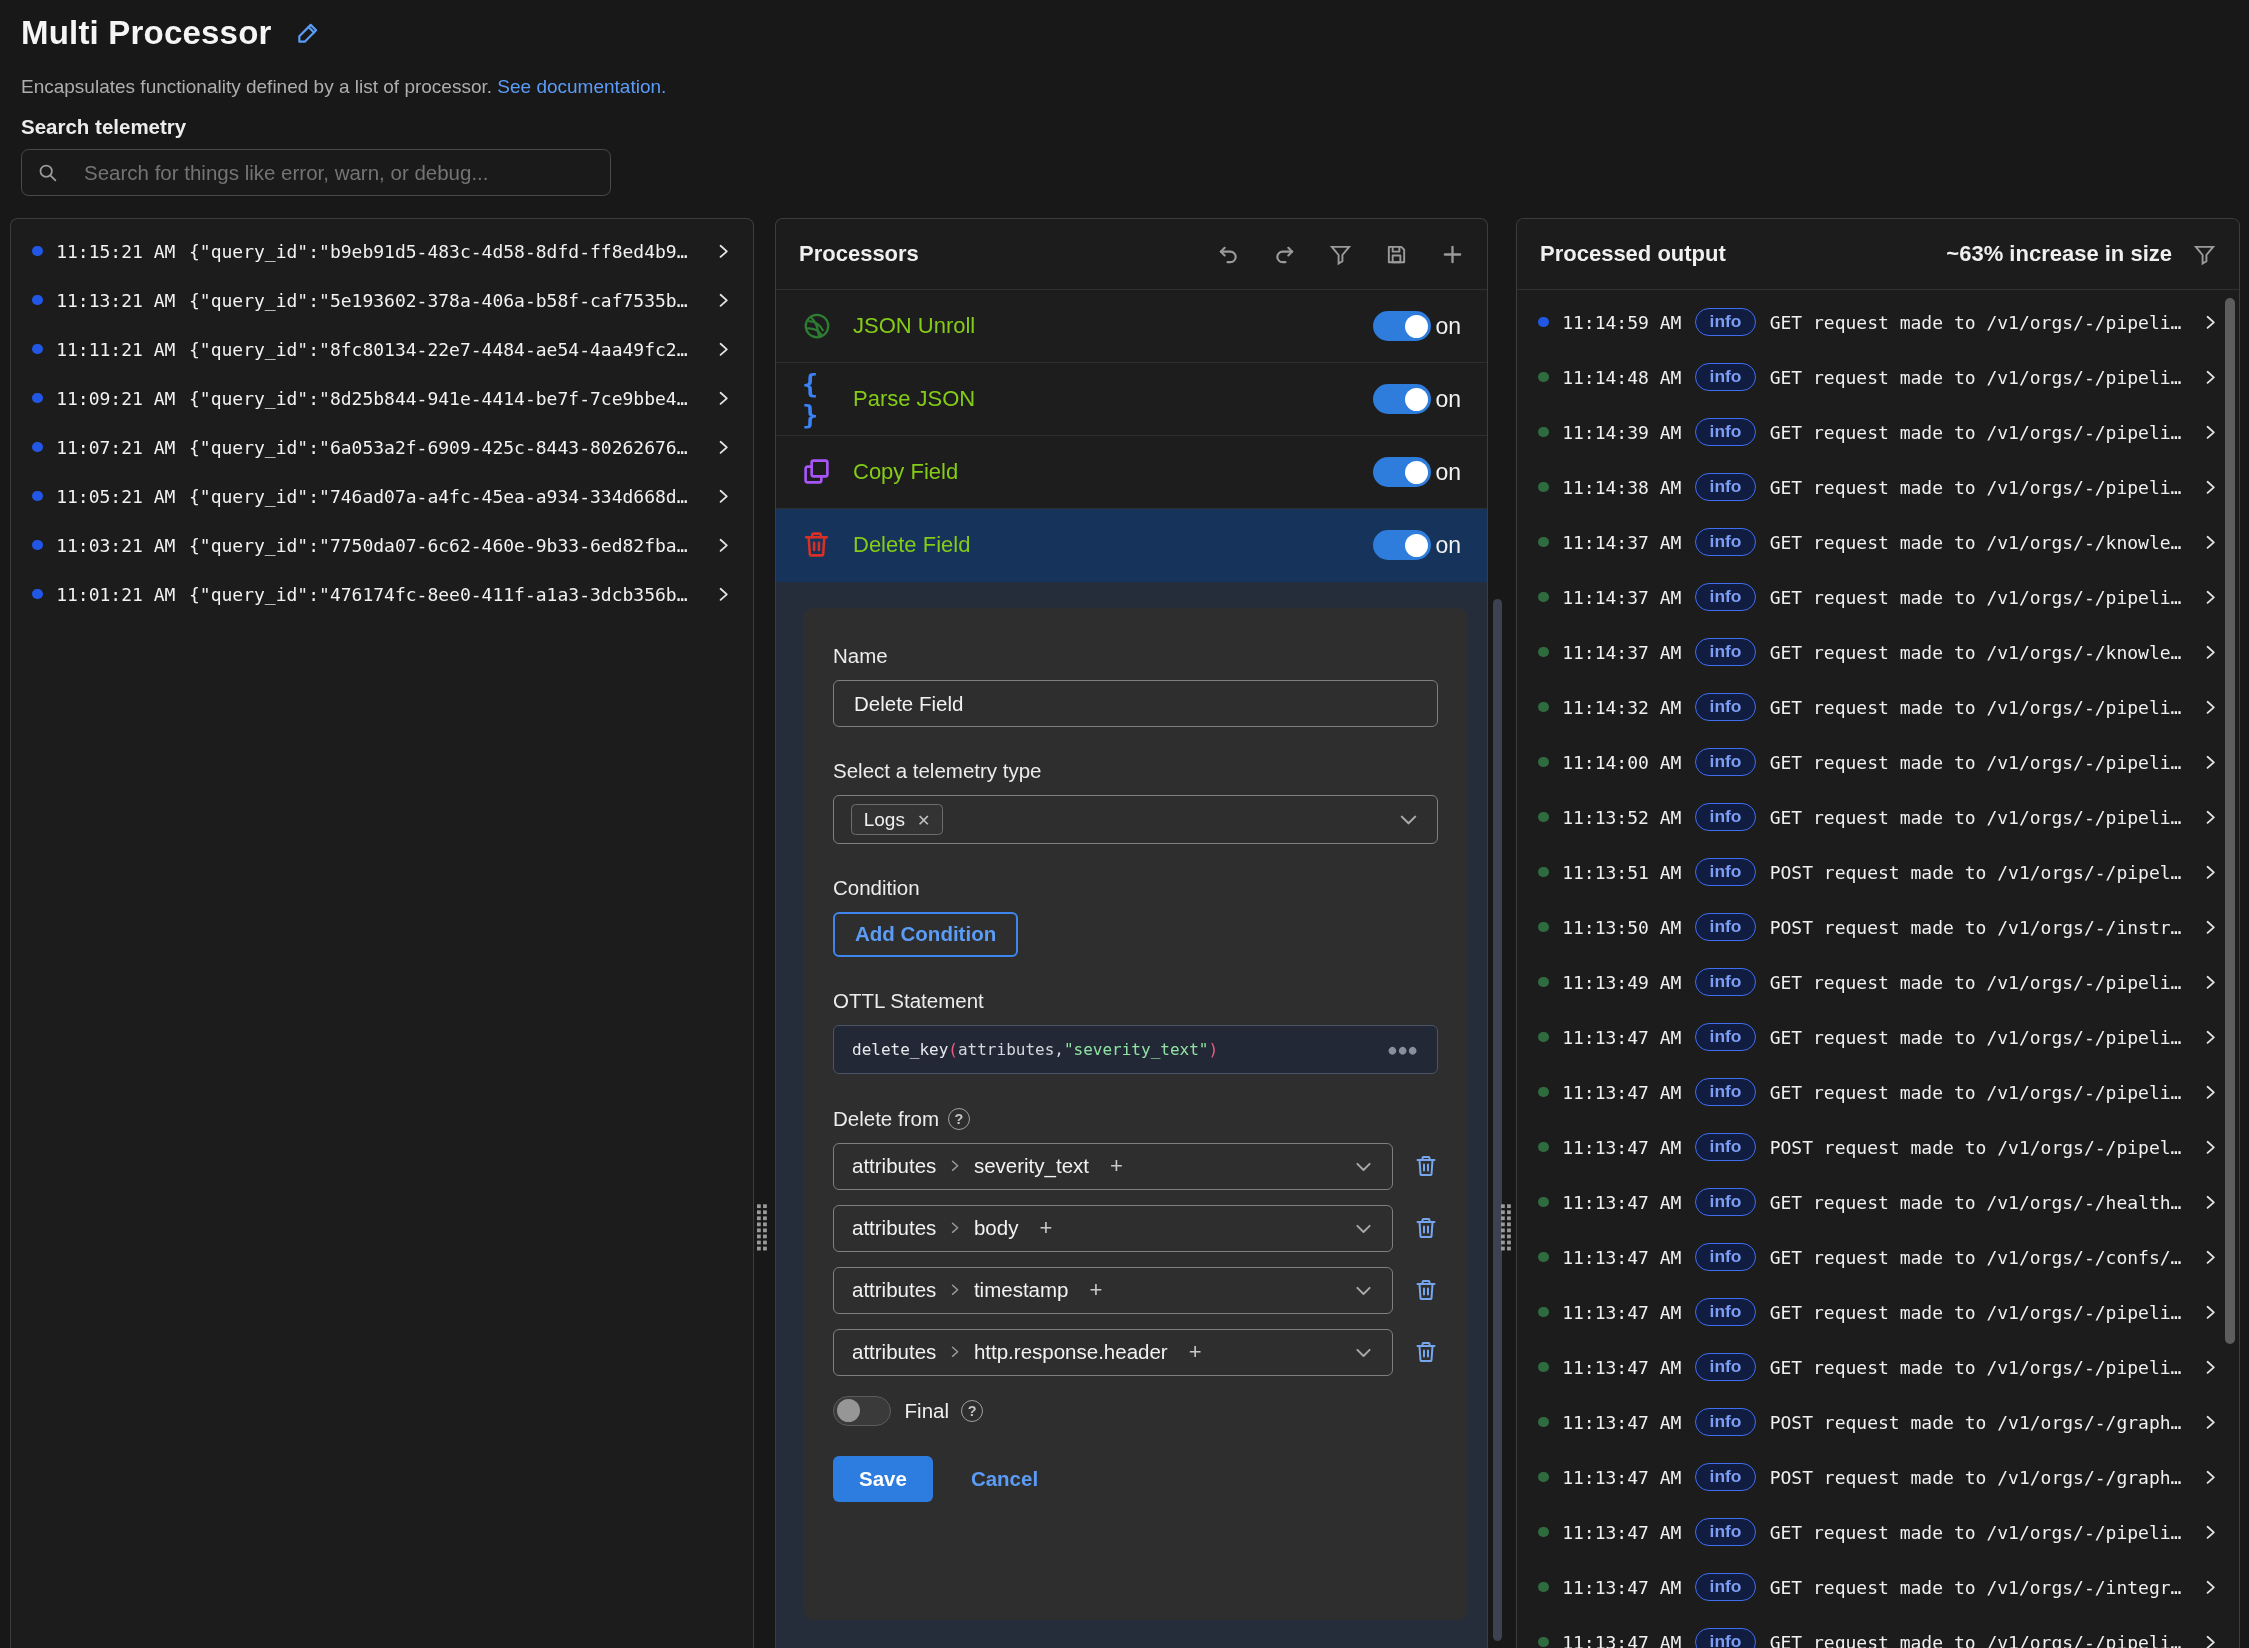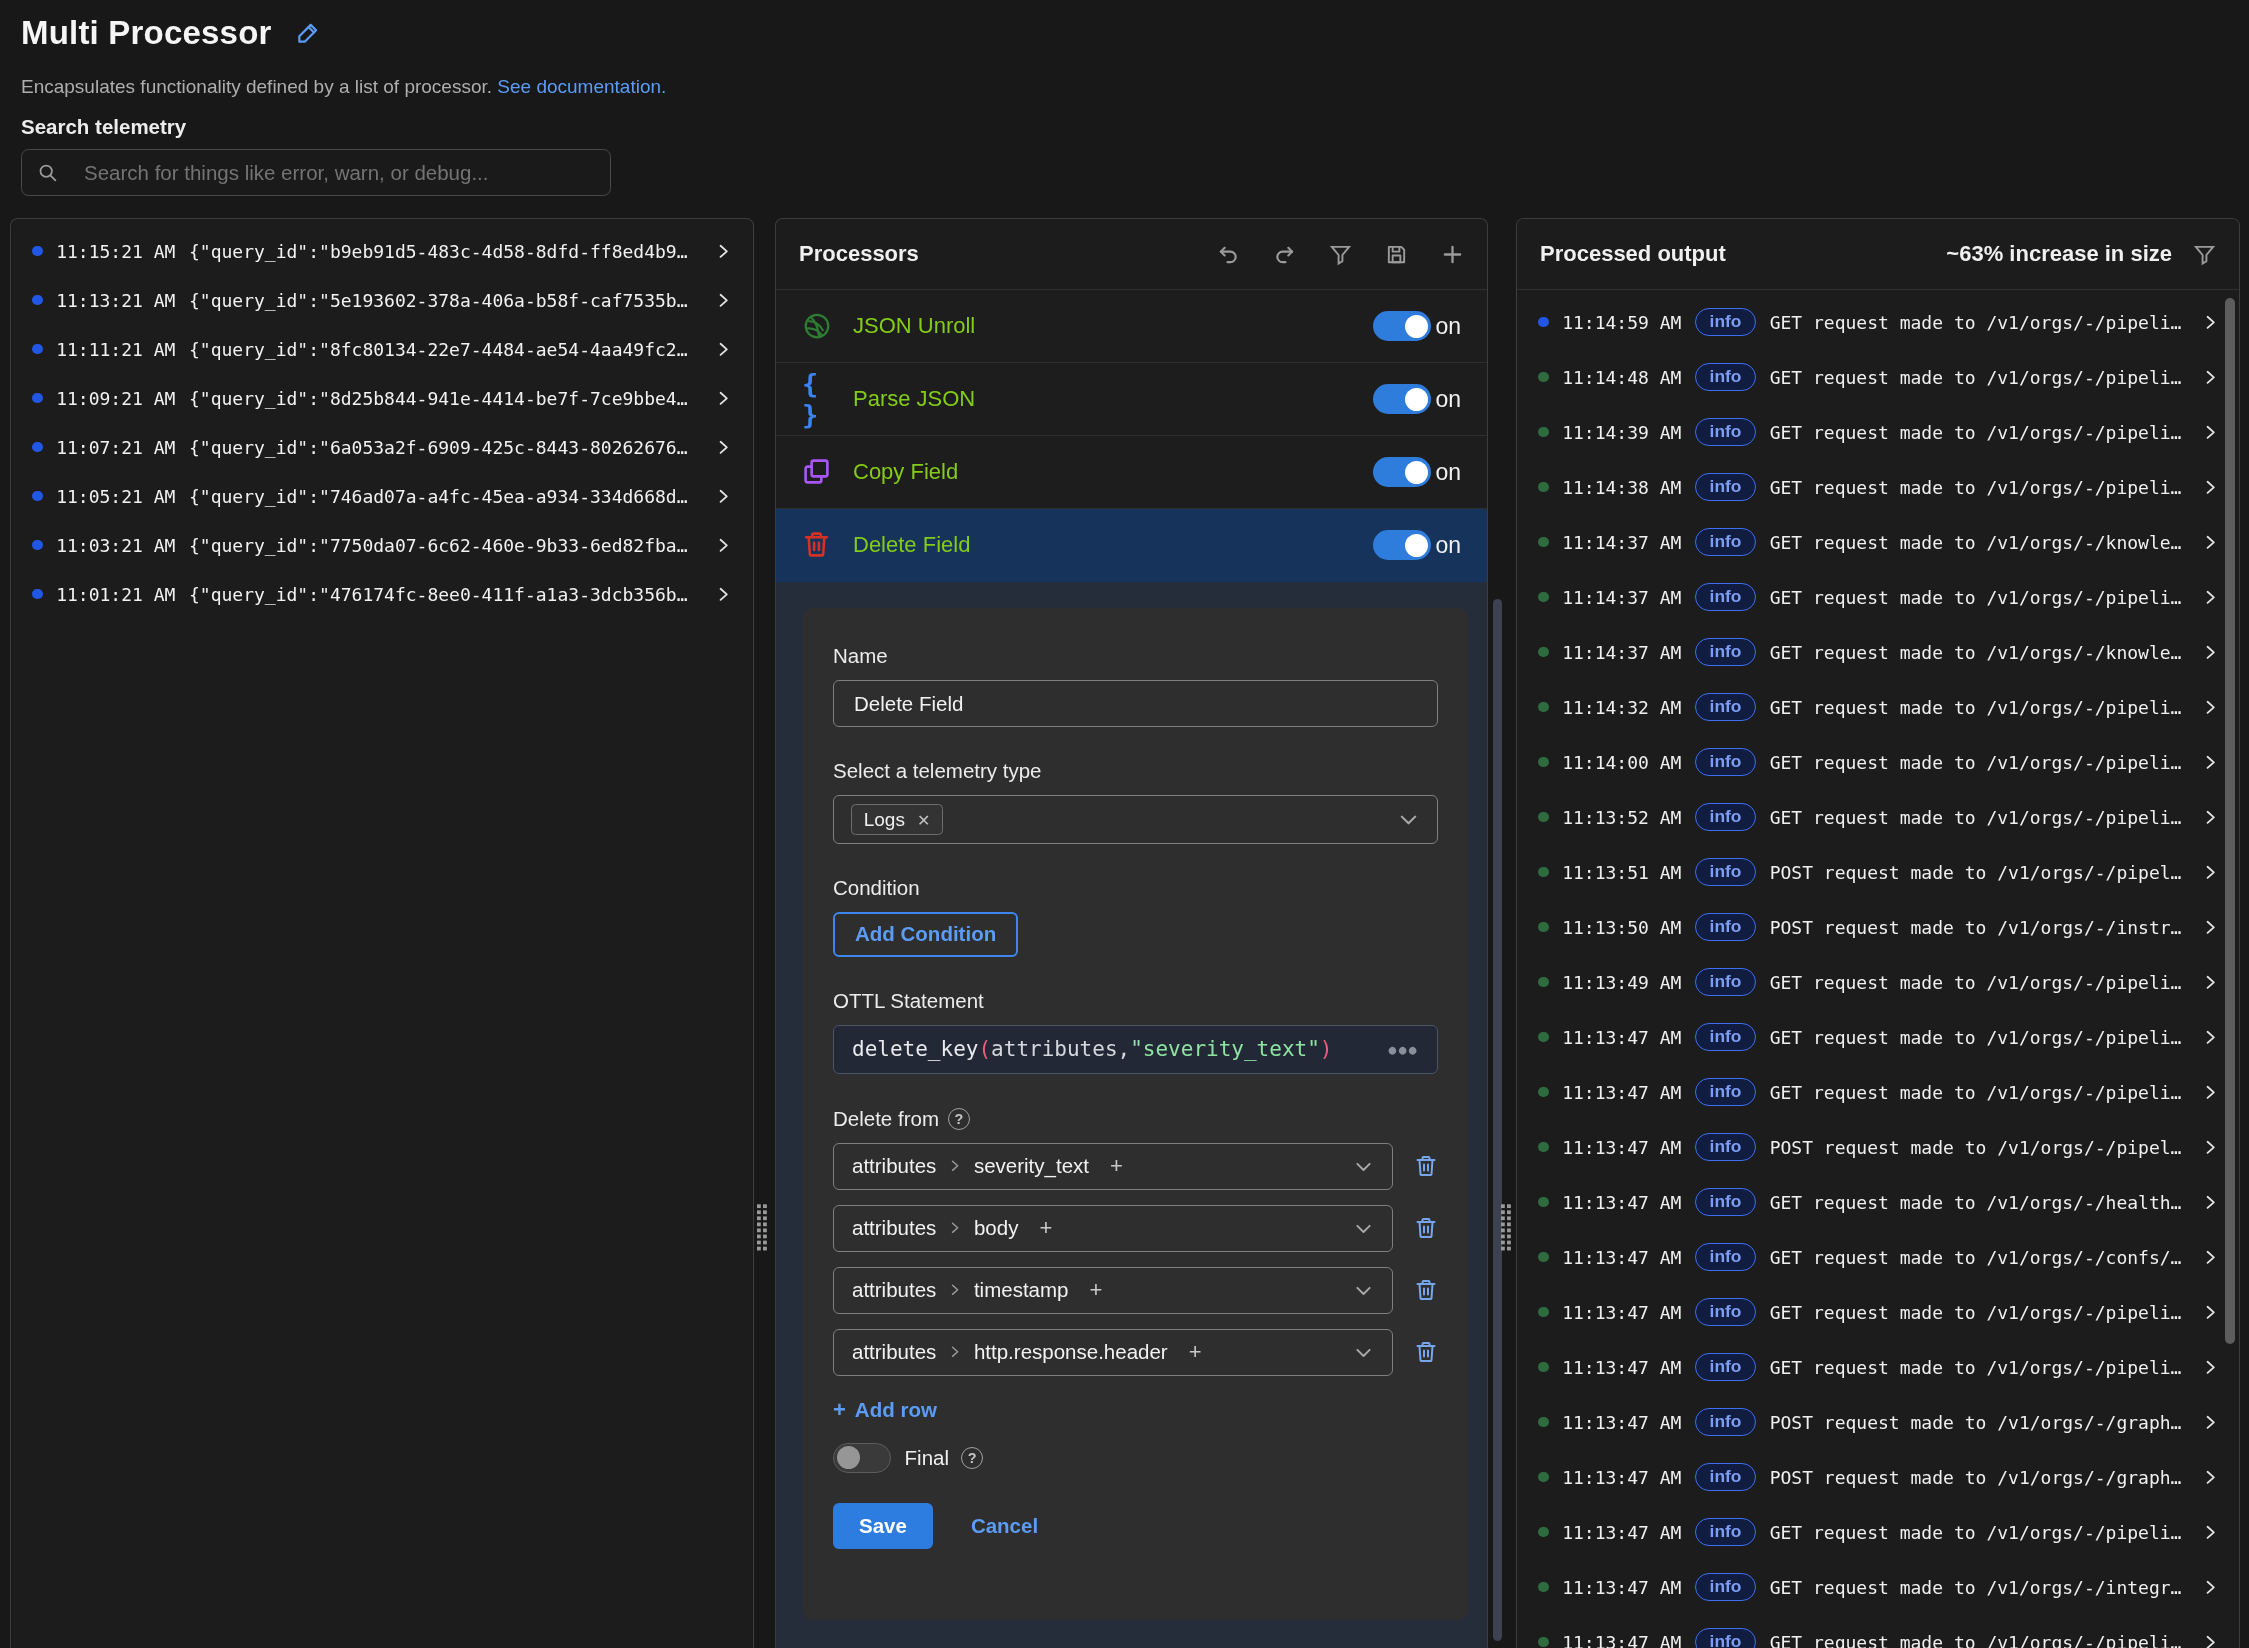--- a/index.html
+++ b/index.html
@@ -91,21 +91,21 @@
     padding:0 16.7px; margin-bottom:32px; }
   .chip { display:flex; align-items:center; gap:12px; border:1.5px solid #6d6d6d; border-radius:4.5px;
     padding:3.8px 12px; font-size:19px; color:#f0f0f0; background:#333333; }
   .chip-x { color:#c2c2c2; cursor:pointer; }
   .chip-x::before { content:"✕"; font-size:16px; }
   .sel-chev { margin-left:auto; color:#a9a9a9; }
   .btn-outline { display:inline-flex; align-items:center; border:2.3px solid #3f85ee; border-radius:6px;
     padding:8.3px 20px; color:var(--link-blue); font-size:20.5px; font-weight:600; margin-bottom:32px; cursor:pointer; }
   .code-box { height:49px; background:#232836; border:1.5px solid #4b5366; border-radius:6px;
     display:flex; align-items:center; padding:0 18px; font-family:"DejaVu Sans Mono",monospace;
-    font-size:21px; margin-bottom:33px; }
+    font-size:16px; margin-bottom:33px; }
   .c-fn { color:#e8eaee; } .c-par { color:var(--code-paren); }
   .c-arg { color:#d4d7dd; } .c-str { color:var(--code-string); }
   .code-more { margin-left:auto; color:#8a8f9c; font-size:13px; letter-spacing:2.3px; cursor:pointer; }
   .code-more::before { content:"●●●"; }
   .fields-h { font-size:22px; font-weight:600; margin-bottom:23px; }
   .qmark { width:22px; height:22px; border:1.5px solid #9f9f9f; border-radius:50%; color:#c6c6c6;
     display:inline-flex; align-items:center; justify-content:center; font-size:14.4px; font-weight:700; flex:none; }
   .qmark::before { content:"?"; }
   .del-row { display:flex; align-items:center; margin-bottom:15px; }
   .del-box { flex:1; height:47px; border:1.5px solid #7f7f7f; border-radius:6px; display:flex;
@@ -489,24 +489,20 @@
             <svg width="24" height="24" viewBox="0 0 24 24" fill="none" stroke="currentColor" stroke-width="2" stroke-linecap="round" stroke-linejoin="round">
               <path d="M3.5 6h17"></path>
               <path d="M8.5 6V4a1 1 0 0 1 1-1h5a1 1 0 0 1 1 1v2"></path>
               <path d="M5.5 6l1 14.2a1 1 0 0 0 1 .8h9a1 1 0 0 0 1-.8L18.5 6"></path>
               <path d="M10 10.5v6M14 10.5v6"></path>
             </svg>
           </span>
         </div>
       </div>
 
-    <div class="add-row">
-      <span class="plus-b"></span>
-      <span>Add row</span>
-    </div>
 
     <div class="final-row">
       <span class="toggle off"></span>
       <span class="final-lbl">Final</span>
       <span class="qmark"></span>
     </div>
 
     <div class="actions">
       <span class="save-btn">Save</span>
       <span class="cancel-btn">Cancel</span>

